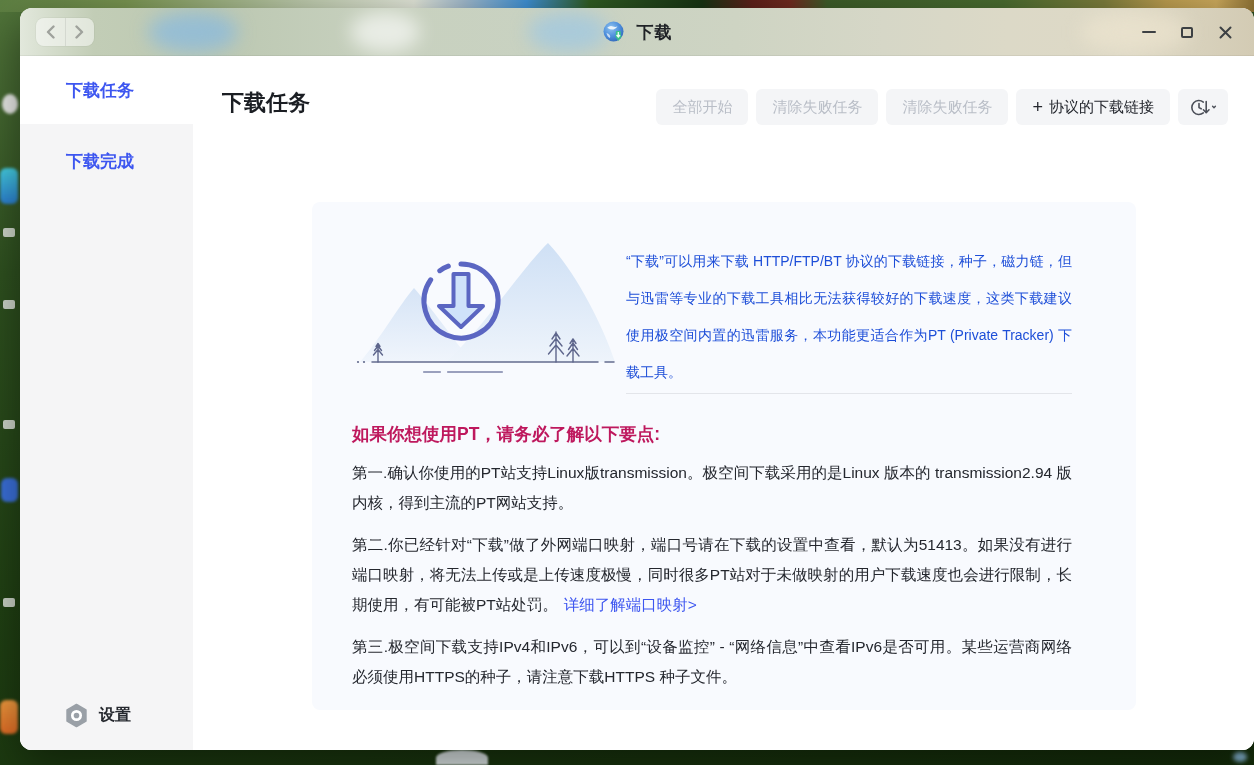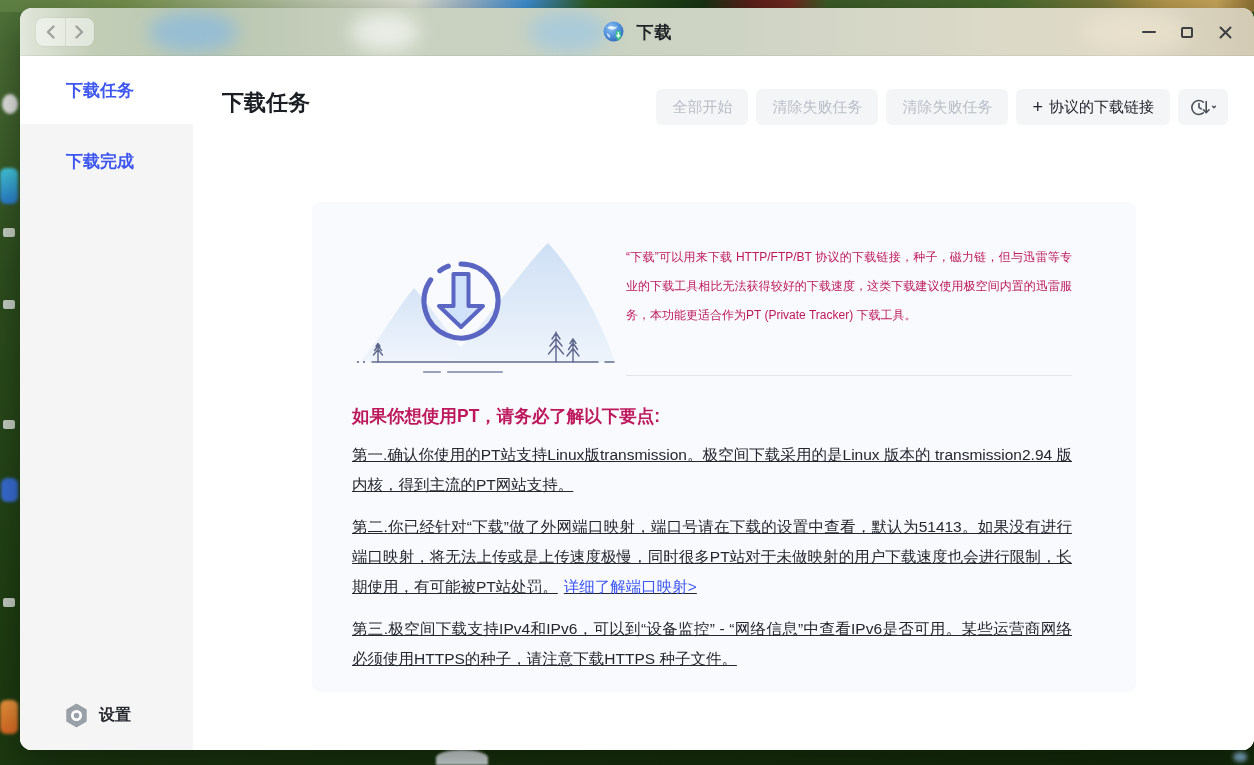--- a/index.html
+++ b/index.html
@@ -75,24 +75,24 @@
   .tb-btn.primary { color:#23262d; font-weight:500; cursor:pointer; }
   .tb-btn.iconbtn { width:50px; padding:0; justify-content:center; cursor:pointer; }
   .plus { font-size:18px; font-weight:400; line-height:1; margin-top:-1px; }
 
   
   .card { position:absolute; left:119px; top:146px; width:824px; min-height:446px;
     background:#f8fafe; border-radius:8px; padding-bottom:18px; }
   .card-row1 { display:flex; padding:26px 64px 0 40px; }
   .illus { width:266px; height:148px; flex:none; }
   .intro-wrap { flex:1; margin-left:8px; padding-top:15px; border-bottom:1px solid #e3e5ea; padding-bottom:2px; }
-  .intro-text { font-size:12px; line-height:29px; color:#be185d; text-align:justify; }
+  .intro-text { font-size:14px; line-height:37px; color:#1d4ed8; text-align:justify; }
   .card-body { padding:0 64px 0 40px; }
   .section-heading { margin-top:28px; font-size:17.5px; font-weight:700; color:#be185d; }
-  .point { margin-top:12px; font-size:15.5px; line-height:30px; color:#24272e; text-align:justify;text-decoration:underline; }
+  .point { margin-top:12px; font-size:15.5px; line-height:30px; color:#24272e; text-align:justify; }
   .link { color:#3d56f0; text-decoration:none; margin-left:6px; cursor:pointer; white-space:nowrap; }
 </style>
 </head>
 <body>
 
 <div class="desktop">
   <div class="desktop-topband"></div>
   <div class="blob b-white-circ"></div>
   <div class="blob b-cyan"></div>
   <div class="blob b-blue"></div>

